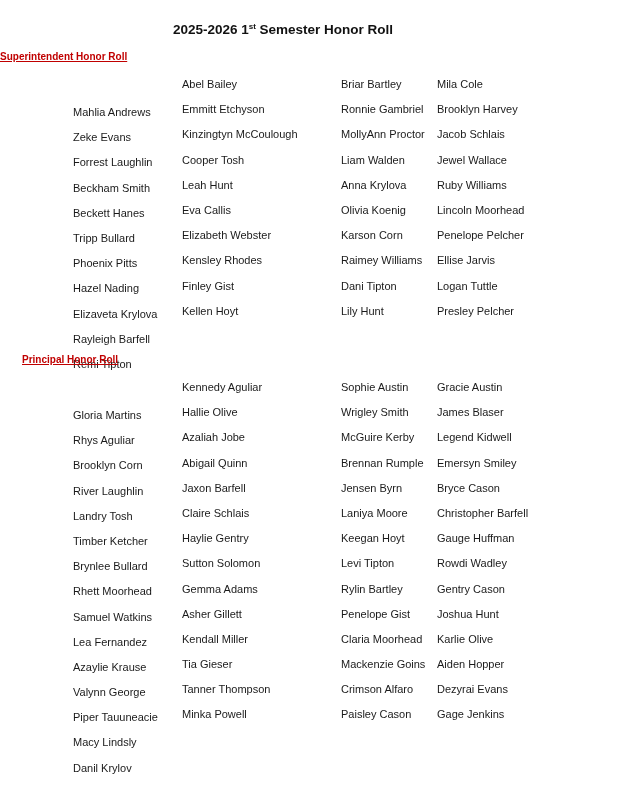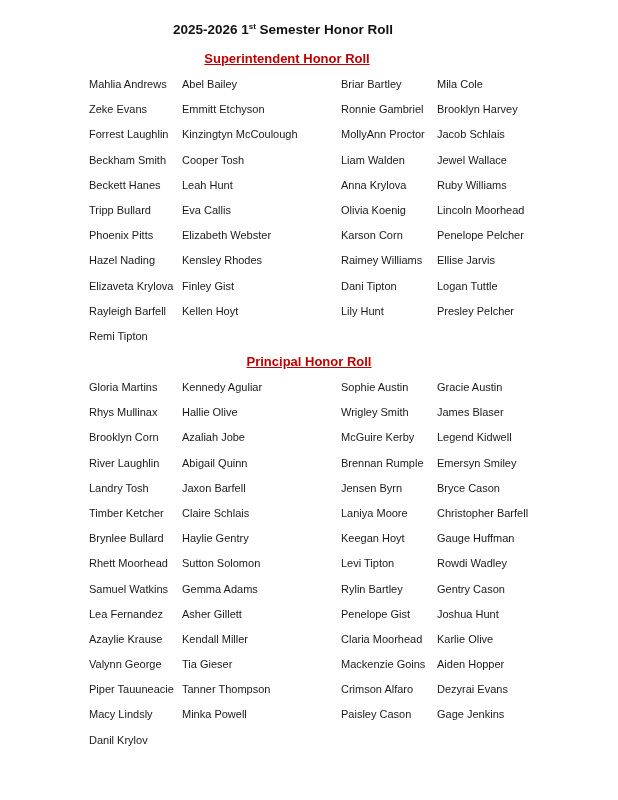--- a/index.html
+++ b/index.html
@@ -27,22 +27,21 @@
     }
     .page-title sup {
       font-size: 8px;
       vertical-align: super;
       line-height: 0;
     }
     .section-heading {
       position: absolute;
       left: 0;
       width: 574px;
-      text-align: center;
-      font-size: 13px;
+      font-size: 10px;
       font-weight: bold;
       color: #c00000;
       text-decoration: underline;
     }
     .name-grid {
       position: absolute;
       left: 73px;
       width: 540px;
     }
     .name-row {
@@ -50,21 +49,21 @@
       height: 25.2px;
     }
     .name-cell {
       position: absolute;
       top: 0;
       font-size: 11px;
       line-height: 14px;
       white-space: nowrap;
       color: #1a1a1a;
     }
-    .c0 { left: 16px; }
+    .c0 { left: 0px; margin-top: 28px; }
     .c1 { left: 109px; }
     .c2 { left: 268px; }
     .c3 { left: 364px; }
   </style>
 </head>
 <body>
 
 <div class="page-title"><span>2025-2026 1</span><sup>st</sup><span> Semester Honor Roll</span></div>
 
 <div class="section-heading" style="top:51px;">Superintendent Honor Roll</div>
@@ -141,21 +140,21 @@
 <div class="section-heading" style="top:354px;margin-left:22px;">Principal Honor Roll</div>
 
 <div class="name-grid" id="grid-1" style="top:380px;">
     <div class="name-row">
       <span class="name-cell c0">Gloria Martins</span>
       <span class="name-cell c1">Kennedy Aguliar</span>
       <span class="name-cell c2">Sophie Austin</span>
       <span class="name-cell c3">Gracie Austin</span>
     </div>
     <div class="name-row">
-      <span class="name-cell c0">Rhys Mullinax</span>
+      <span class="name-cell c0">Rhys Aguliar</span>
       <span class="name-cell c1">Hallie Olive</span>
       <span class="name-cell c2">Wrigley Smith</span>
       <span class="name-cell c3">James Blaser</span>
     </div>
     <div class="name-row">
       <span class="name-cell c0">Brooklyn Corn</span>
       <span class="name-cell c1">Azaliah Jobe</span>
       <span class="name-cell c2">McGuire Kerby</span>
       <span class="name-cell c3">Legend Kidwell</span>
     </div>

